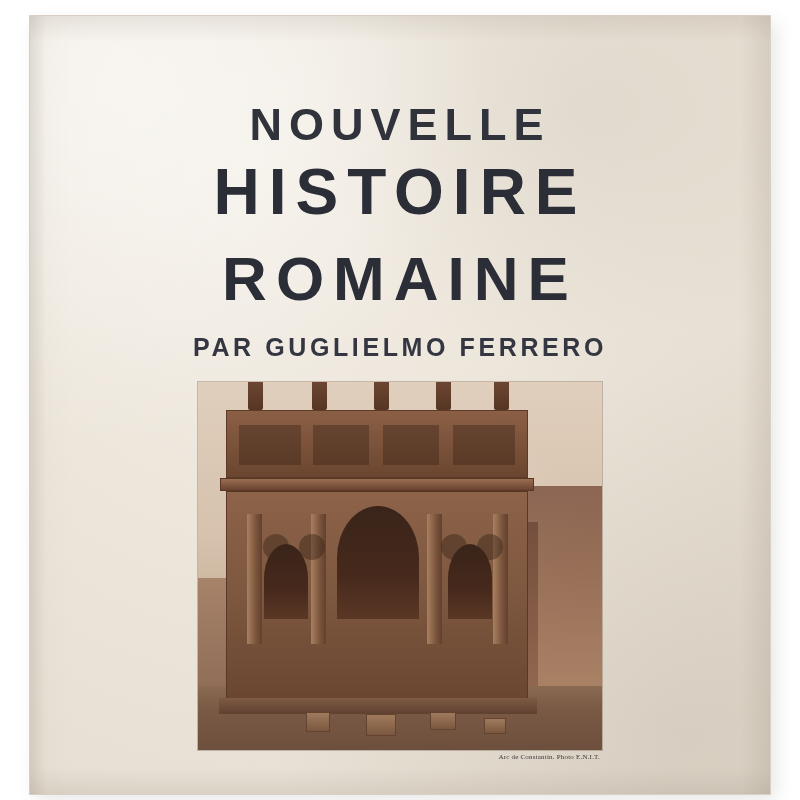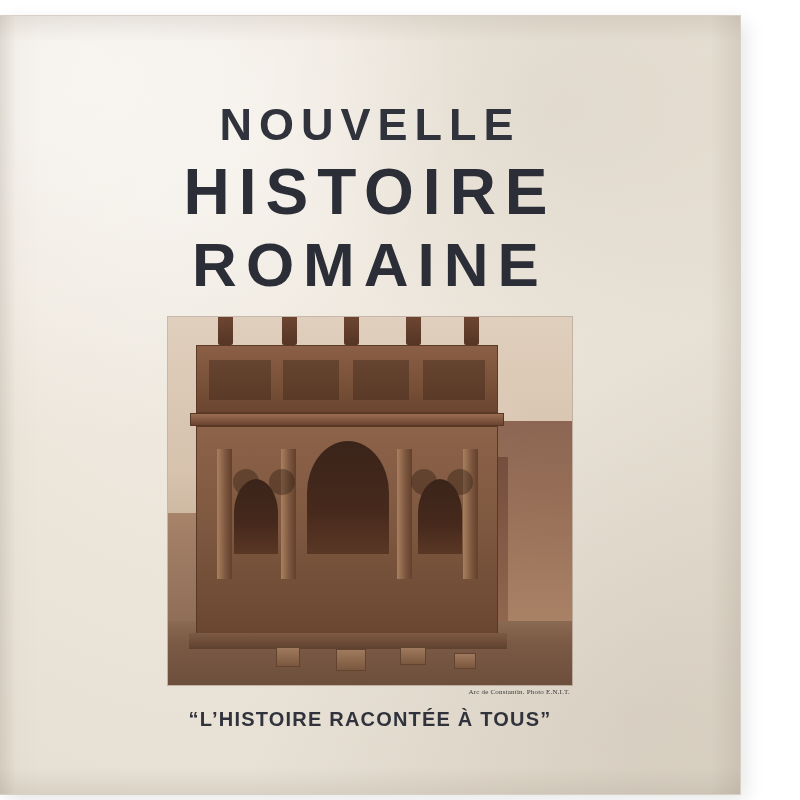--- a/index.html
+++ b/index.html
@@ -15,21 +15,21 @@
   }
 
   
   #book-cover {
     position: relative;
     width: 800px;
     height: 800px;
     background: #ffffff;
     display: flex;
     align-items: center;
-    justify-content: flex-start;
+    justify-content: center;
   }
 
   
   .sheet {
     position: relative;
     width: 740px;
     height: 778px;
     margin-top: 10px;
     background:
       radial-gradient(ellipse at 30% 18%, #f3eee6 0%, #ece5da 45%, #e2dacd 100%);
@@ -81,21 +81,21 @@
   }
   .line-histoire {
     margin-top: 12px;
     font-size: 64px;
     font-weight: bold;
     letter-spacing: 9px;
     color: #2b2e37;
     line-height: 1.05;
   }
   .line-romaine {
-    margin-top: 6px;
+    margin-top: 20px;
     font-size: 62px;
     font-weight: bold;
     letter-spacing: 9px;
     color: #2b2e37;
     line-height: 1.05;
   }
   .line-author {
     margin-top: 22px;
     font-size: 25px;
     font-weight: bold;
@@ -286,20 +286,21 @@
 <div id="book-cover">
   <div class="sheet">
     <div class="content">
 
       <div class="line-nouvelle">NOUVELLE</div>
 
       <div class="line-histoire">HISTOIRE</div>
 
       <div class="line-romaine">ROMAINE</div>
 
+      <div class="line-author">PAR GUGLIELMO FERRERO</div>
 
       <div class="plate-wrap">
         <div class="plate">
           <div class="sky"></div>
           <div class="haze"></div>
 
           <div class="far-right"></div>
           <div class="far-right2"></div>
           <div class="far-left"></div>
 
@@ -342,17 +343,16 @@
 
           <div class="block" style="left:108px;bottom:18px;width:24px;height:20px;"></div>
           <div class="block" style="left:168px;bottom:14px;width:30px;height:22px;"></div>
           <div class="block" style="left:232px;bottom:20px;width:26px;height:18px;"></div>
           <div class="block" style="left:286px;bottom:16px;width:22px;height:16px;"></div>
         </div>
 
         <div class="plate-caption">Arc de Constantin. Photo E.N.I.T.</div>
       </div>
 
-      <div class="series">“L’HISTOIRE RACONTÉE À TOUS”</div>
 
     </div>
   </div>
 </div>
 
 </body></html>

